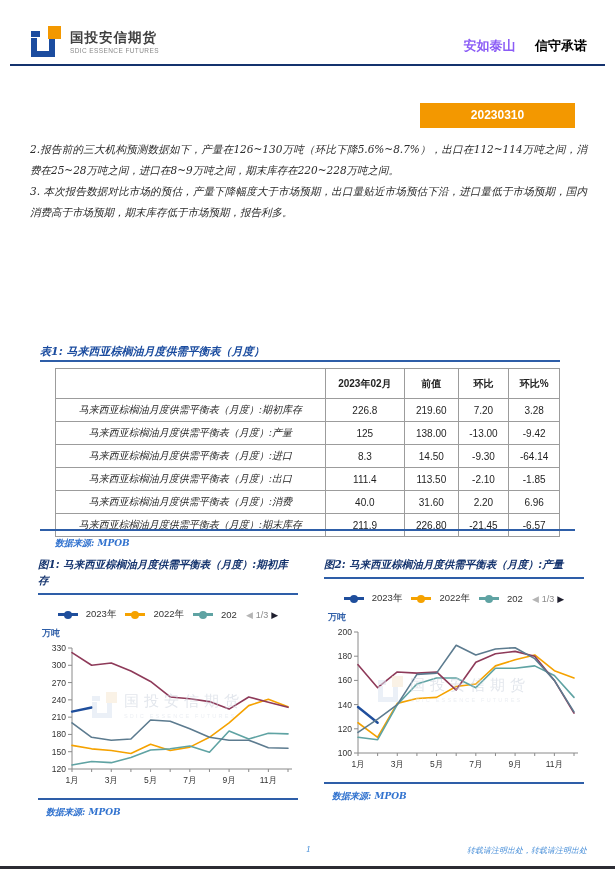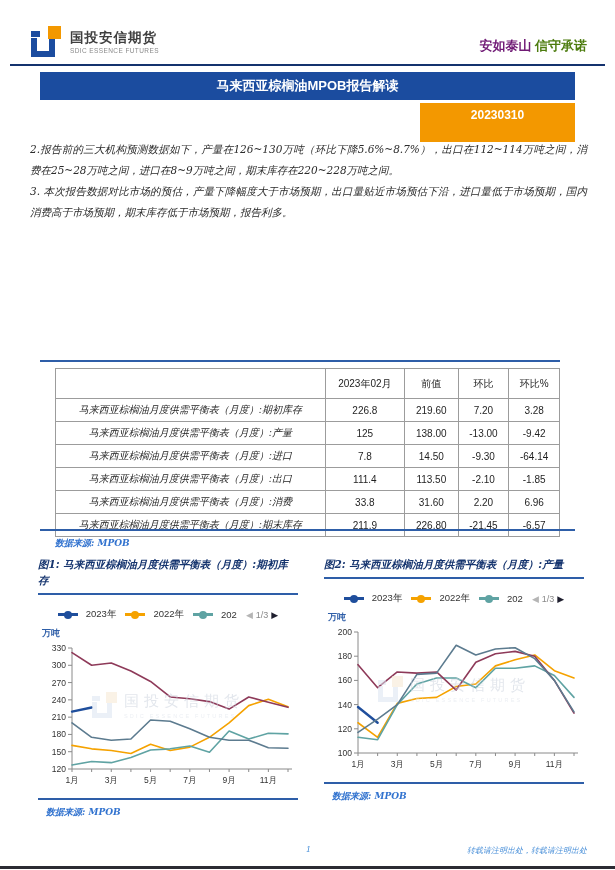--- a/index.html
+++ b/index.html
@@ -12,43 +12,43 @@
   .brand{display:flex;align-items:center;gap:8px;}
   .logo{position:relative;width:31px;height:33px;}
   .logo .lb{position:absolute;left:0;bottom:2px;width:12px;height:13px;
             border:6px solid #1b4c9f;border-top:none;}
   .logo .lt{position:absolute;left:0;top:5px;width:9px;height:6px;background:#1b4c9f;}
   .logo .lo{position:absolute;right:1px;top:0;width:13px;height:13px;background:#f39800;}
   .brand-txt{display:flex;flex-direction:column;line-height:1.1;}
   .brand-cn{font-size:13.5px;font-weight:bold;color:#3f3f3f;letter-spacing:1px;}
   .brand-en{font-size:6.5px;color:#8a8a8a;letter-spacing:0.4px;margin-top:2px;}
   .slogan{font-size:13px;font-weight:bold;padding-bottom:4px;}
-  .slg-b{color:#701a75;margin-top:18px;} .slg-o{color:#4d7c0f;margin-left:0;}
+  .slg-b{color:#8b5cf6;margin-top:18px;} .slg-o{color:#000000;margin-left:16px;}
   .hdr-rule{position:absolute;top:64px;left:10px;right:10px;height:2px;background:#14326e;}
 
   
   .titlebar{position:absolute;top:72px;left:40px;width:535px;height:28px;background:#1b4c9f;
             color:#fff;font-weight:bold;font-size:13px;line-height:28px;text-align:center;}
-  .datebar{position:absolute;top:103px;left:420px;width:155px;height:39px;background:#f39800;
+  .datebar{position:absolute;top:103px;left:420px;width:155px;height:25px;background:#f39800;
            color:#fff;font-weight:bold;font-size:12px;line-height:25px;text-align:center;
            font-family:"Liberation Sans",sans-serif;}
 
   
   .bodytxt{position:absolute;top:139px;left:30px;width:557px;
            font-family:"DejaVu Serif",serif;font-style:italic;
            font-size:10.5px;line-height:21px;color:#2b2b2b;text-align:justify;}
   .bodytxt p{margin:0;}
 
   
   .tbl-caption{position:absolute;top:344px;left:40px;color:#1b4c9f;font-weight:bold;
                font-style:italic;font-family:"DejaVu Serif",serif;font-size:11px;}
   .tbl-caption-rule{position:absolute;top:360px;left:40px;width:520px;height:2px;background:#2e5ea8;}
   table.bal{position:absolute;top:368px;left:55px;width:505px;border-collapse:collapse;}
   table.bal th,table.bal td{border:1px solid #9c9c9c;text-align:center;padding:0 2px;}
-  table.bal th{height:29px;font-weight:normal;font-size:10px;color:#222;}
+  table.bal th{height:29px;font-weight:bold;font-size:10px;color:#222;}
   table.bal td{height:22px;font-size:10px;color:#1f1f1f;}
   td.lbl{font-family:Liberation Serif, serif;font-style:italic;font-size:9.5px;}
   .c0{width:283px;} .c1{width:78px;} .c2{width:50px;} .c3{width:47px;} .c4{width:47px;}
   .tbl-rule{position:absolute;top:529px;left:40px;width:535px;height:2px;background:#2e5ea8;}
   .src{font-family:"DejaVu Serif",serif;font-style:italic;font-weight:bold;
        font-size:9px;color:#3273cf;}
   .tbl-src{position:absolute;top:537px;left:55px;}
 
   
   .charts{position:absolute;top:556px;left:38px;width:545px;display:flex;gap:26px;}
@@ -101,28 +101,28 @@
         <span class="brand-en">SDIC ESSENCE FUTURES</span>
       </div>
     </div>
     <div class="slogan">
       <span class="slg-b">安如泰山</span>
       <span class="slg-o">信守承诺</span>
     </div>
   </div>
   <div class="hdr-rule"></div>
 
-  <div class="titlebar">马来西亚棕榈油MPOB报告解读</div>
   <div class="datebar">20230310</div>
 
   <div class="bodytxt">
     <p>2.报告前的三大机构预测数据如下，产量在126~130万吨（环比下降5.6%~8.7%），出口在112~114万吨之间，消费在25~28万吨之间，进口在8~9万吨之间，期末库存在220~228万吨之间。</p>
     <p>3. 本次报告数据对比市场的预估，产量下降幅度大于市场预期，出口量贴近市场预估下沿，进口量低于市场预期，国内消费高于市场预期，期末库存低于市场预期，报告利多。</p>
   </div>
 
+  <div class="tbl-caption">表1: 马来西亚棕榈油月度供需平衡表（月度）</div>
   <div class="tbl-caption-rule"></div>
   <table class="bal">
     <tbody>
         <tr>
       <th class="c0"></th>
       <th class="c1">2023年02月</th>
       <th class="c2">前值</th>
       <th class="c3">环比</th>
       <th class="c4">环比%</th>
     </tr>
@@ -135,35 +135,35 @@
     </tr>
     <tr>
       <td class="lbl">马来西亚棕榈油月度供需平衡表（月度）:产量</td>
       <td>125</td>
       <td>138.00</td>
       <td>-13.00</td>
       <td>-9.42</td>
     </tr>
     <tr>
       <td class="lbl">马来西亚棕榈油月度供需平衡表（月度）:进口</td>
-      <td>7.8</td>
+      <td>8.3</td>
       <td>14.50</td>
       <td>-9.30</td>
       <td>-64.14</td>
     </tr>
     <tr>
       <td class="lbl">马来西亚棕榈油月度供需平衡表（月度）:出口</td>
       <td>111.4</td>
       <td>113.50</td>
       <td>-2.10</td>
       <td>-1.85</td>
     </tr>
     <tr>
       <td class="lbl">马来西亚棕榈油月度供需平衡表（月度）:消费</td>
-      <td>33.8</td>
+      <td>40.0</td>
       <td>31.60</td>
       <td>2.20</td>
       <td>6.96</td>
     </tr>
     <tr>
       <td class="lbl">马来西亚棕榈油月度供需平衡表（月度）:期末库存</td>
       <td>211.9</td>
       <td>226.80</td>
       <td>-21.45</td>
       <td>-6.57</td>

